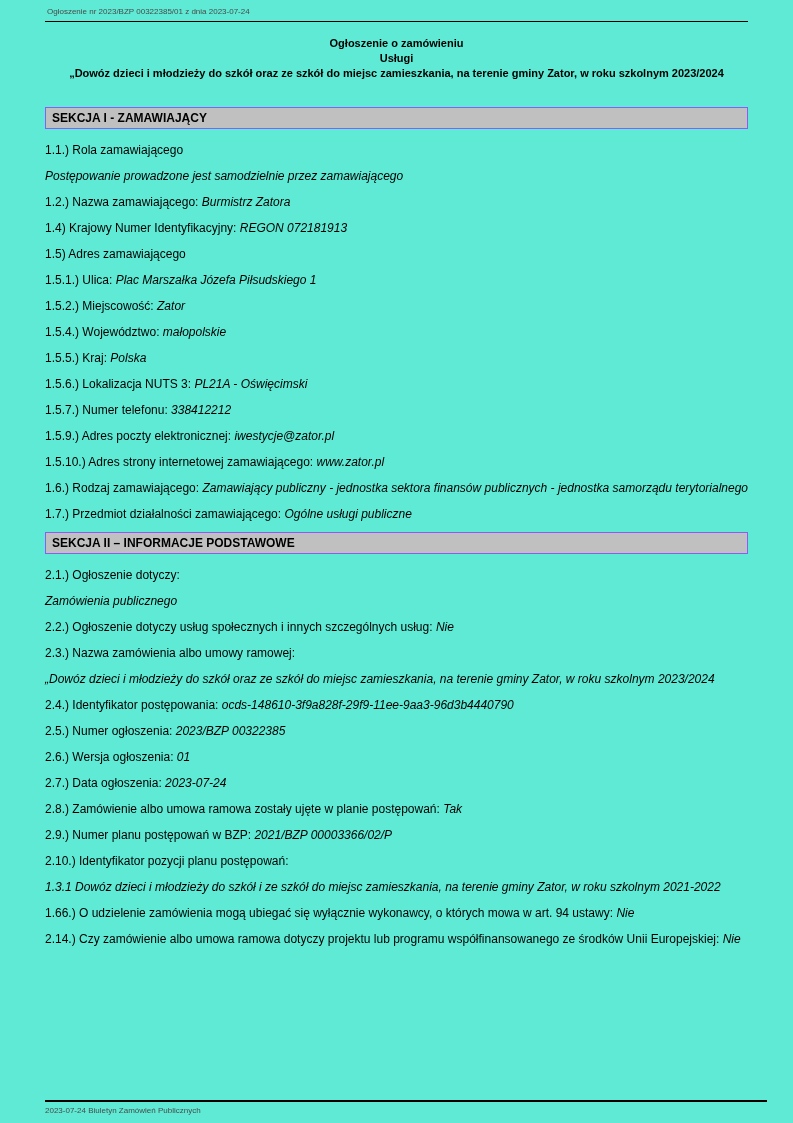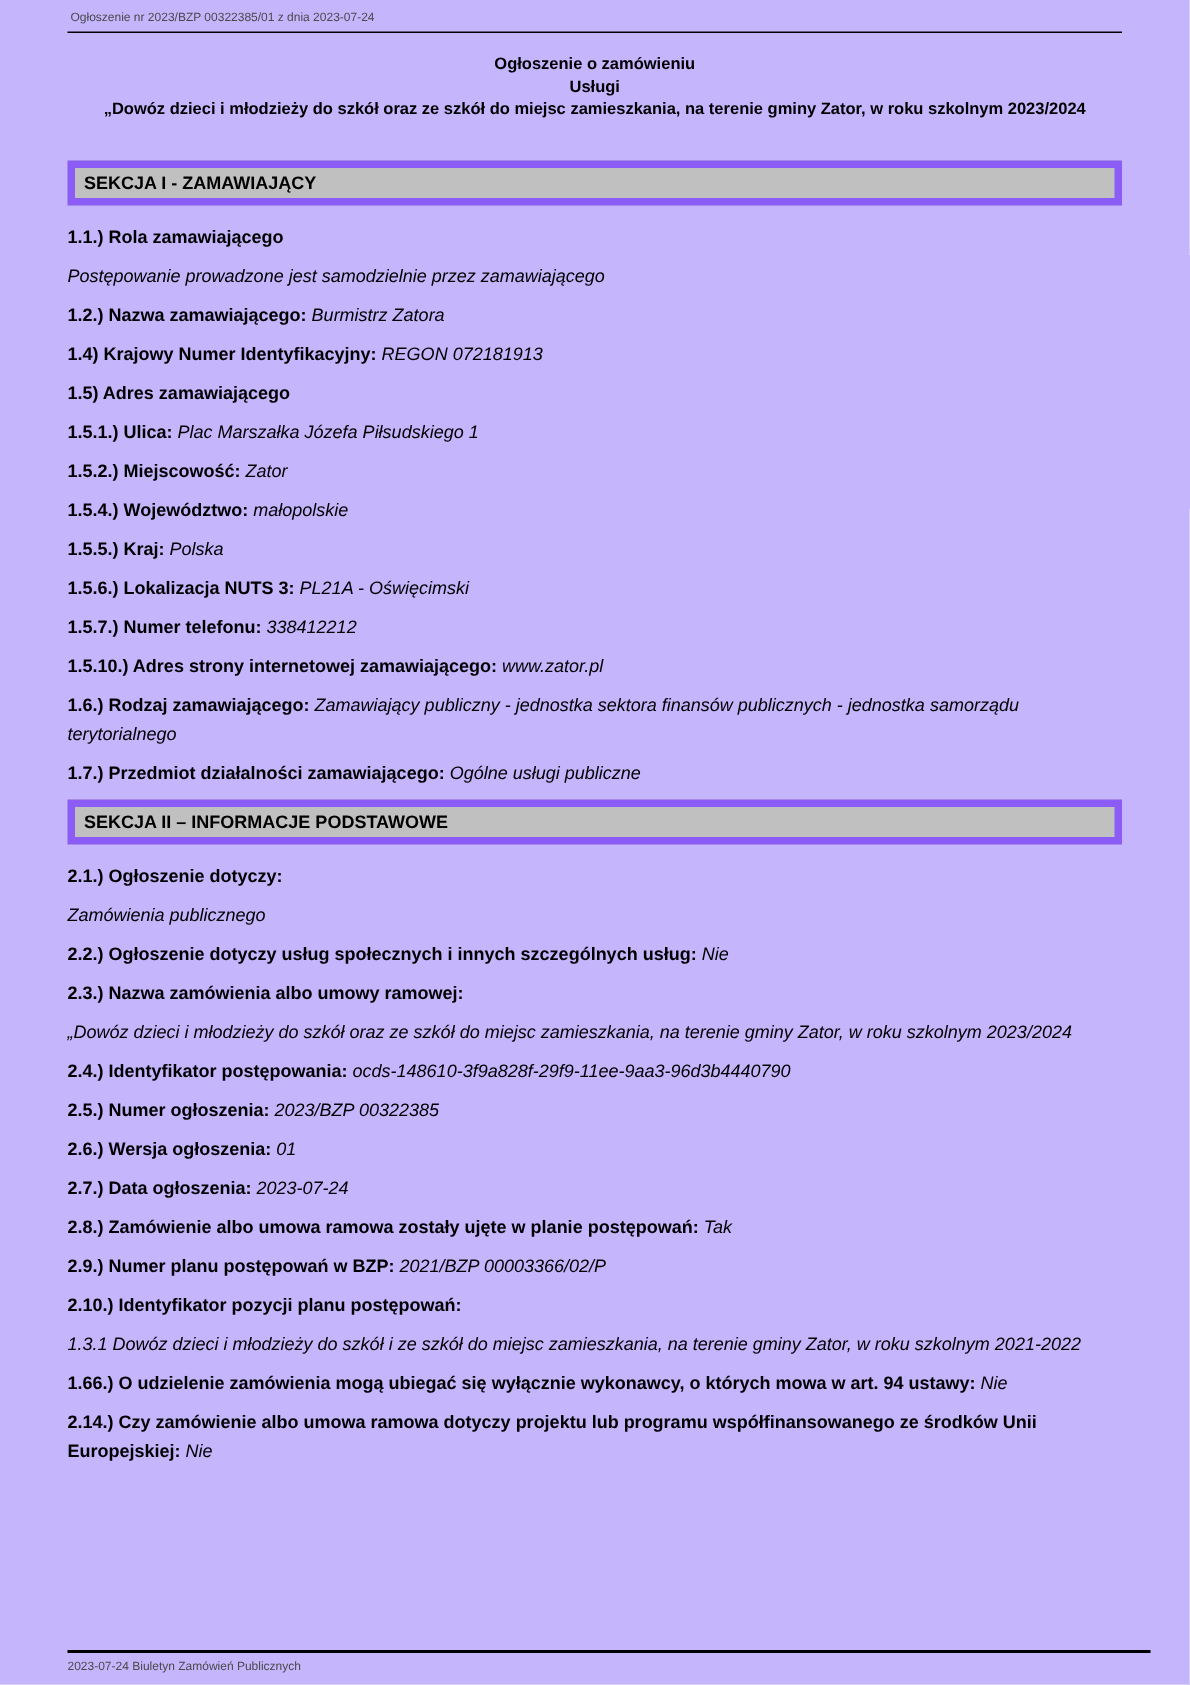--- a/index.html
+++ b/index.html
@@ -1,20 +1,20 @@
 <!DOCTYPE html>
 <html lang="pl"><head>
 <meta charset="utf-8">
 <style>
   html,body { margin:0; padding:0; background:#e8e8e8; }
   .page {
     position:relative;
     width:793px; height:1123px;
     margin:0 auto;
-    background:#c4b5fd;
+    background:#5eead4;
     font-family:"Liberation Sans", sans-serif;
     font-size:12px; color:#000;
     box-sizing:border-box;
     padding:4px 45px 0 45px;
     overflow:hidden;
   }
   .doc-ref {
     font-size:8px; color:#4a4a4a;
     padding:3px 0 5px 2px;
   }
@@ -22,28 +22,28 @@
   .title {
     margin:14px 0 26px 0;
     text-align:center;
     font-weight:bold;
     font-size:11px;
     line-height:15px;
   }
   .sec-heading {
     margin:8px 0 12px 0;
     background:#c0c0c0;
-    border:5px solid #8b5cf6;
+    border:1px solid #8b5cf6;
     padding:3px 6px;
     font-weight:bold;
     font-size:12px;
     line-height:14px;
   }
   .row { margin:0 0 7px 0; line-height:19px; }
-  .lbl { font-weight:bold; }
+  .lbl { font-weight:normal; }
   .val { font-weight:normal;font-style:italic; }
   .footer {
     position:absolute;
     left:45px; right:26px; bottom:8px;
   }
   .footer-rule { border:0; border-top:2px solid #000; margin:0 0 4px 0; }
   .footer-texts {
     display:flex; justify-content:space-between;
     font-size:8px; color:#4a4a4a;align-items:center;
   }
@@ -68,20 +68,21 @@
   <p class="row"><b class="lbl"></b><span class="val">Postępowanie prowadzone jest samodzielnie przez zamawiającego</span></p>
   <p class="row"><b class="lbl">1.2.) Nazwa zamawiającego:</b><span class="val"> Burmistrz Zatora</span></p>
   <p class="row"><b class="lbl">1.4) Krajowy Numer Identyfikacyjny:</b><span class="val"> REGON 072181913</span></p>
   <p class="row"><b class="lbl">1.5) Adres zamawiającego</b><span class="val"></span></p>
   <p class="row"><b class="lbl">1.5.1.) Ulica:</b><span class="val"> Plac Marszałka Józefa Piłsudskiego 1</span></p>
   <p class="row"><b class="lbl">1.5.2.) Miejscowość:</b><span class="val"> Zator</span></p>
   <p class="row"><b class="lbl">1.5.4.) Województwo:</b><span class="val"> małopolskie</span></p>
   <p class="row"><b class="lbl">1.5.5.) Kraj:</b><span class="val"> Polska</span></p>
   <p class="row"><b class="lbl">1.5.6.) Lokalizacja NUTS 3:</b><span class="val"> PL21A - Oświęcimski</span></p>
   <p class="row"><b class="lbl">1.5.7.) Numer telefonu:</b><span class="val"> 338412212</span></p>
+  <p class="row"><b class="lbl">1.5.9.) Adres poczty elektronicznej:</b><span class="val"> iwestycje@zator.pl</span></p>
   <p class="row"><b class="lbl">1.5.10.) Adres strony internetowej zamawiającego:</b><span class="val"> www.zator.pl</span></p>
   <p class="row"><b class="lbl">1.6.) Rodzaj zamawiającego:</b><span class="val"> Zamawiający publiczny - jednostka sektora finansów publicznych - jednostka samorządu terytorialnego</span></p>
   <p class="row"><b class="lbl">1.7.) Przedmiot działalności zamawiającego:</b><span class="val"> Ogólne usługi publiczne</span></p>
 
   <div class="sec-heading">SEKCJA II – INFORMACJE PODSTAWOWE</div>
 
   <p class="row"><b class="lbl">2.1.) Ogłoszenie dotyczy:</b><span class="val"></span></p>
   <p class="row"><b class="lbl"></b><span class="val">Zamówienia publicznego</span></p>
   <p class="row"><b class="lbl">2.2.) Ogłoszenie dotyczy usług społecznych i innych szczególnych usług:</b><span class="val"> Nie</span></p>
   <p class="row"><b class="lbl">2.3.) Nazwa zamówienia albo umowy ramowej:</b><span class="val"></span></p>

